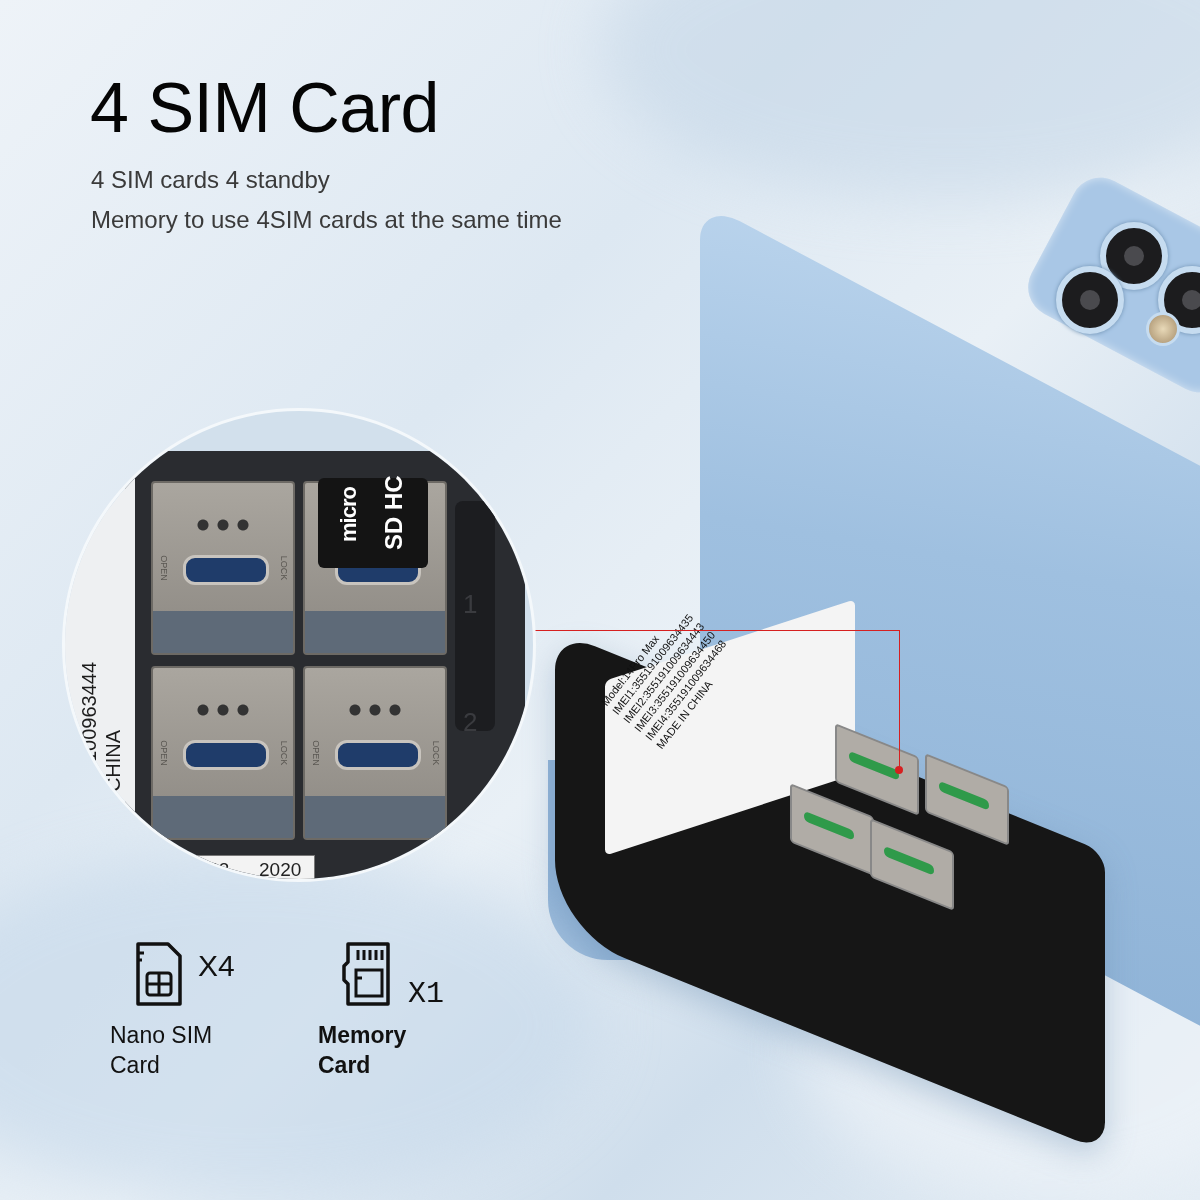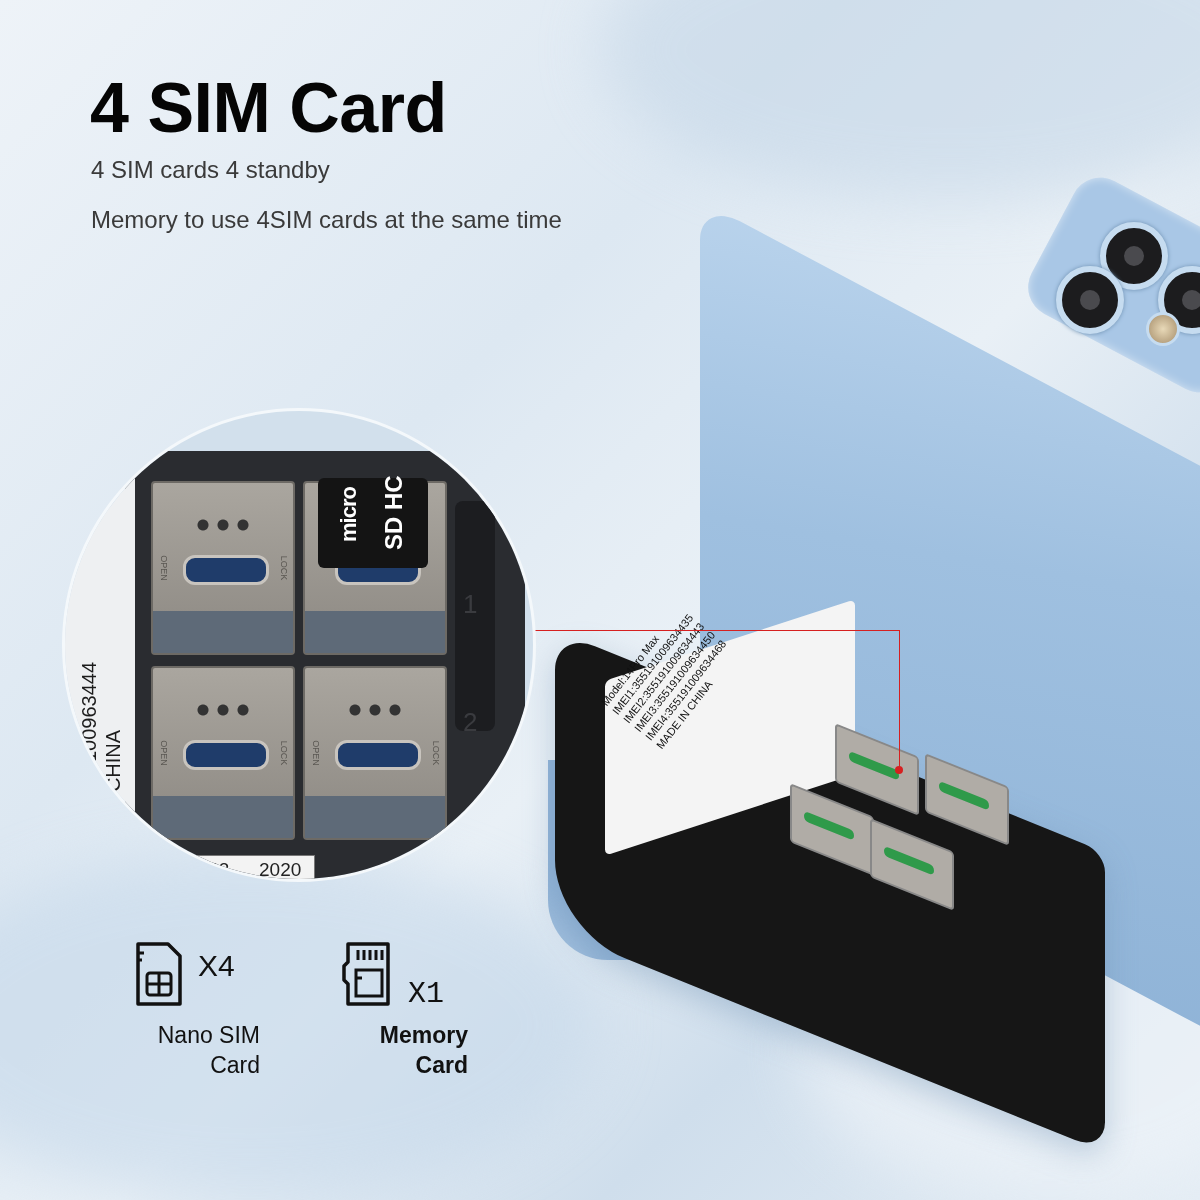--- a/index.html
+++ b/index.html
@@ -2,23 +2,23 @@
 <html><head>
 <meta charset="utf-8">
 <style>
   html, body { margin:0; padding:0; }
   body {
     width:1200px; height:1200px; overflow:hidden; position:relative;
     font-family:"Liberation Sans", sans-serif;
     background: linear-gradient(135deg, #eef3f8 0%, #dde8f2 35%, #e9f0f6 55%, #cfdeec 75%, #e3ecf4 100%);
   }
   .swirl { position:absolute; border-radius:50%; filter:blur(30px); opacity:0.6; }
-  .title { position:absolute; left:90px; top:68px; margin:0; font-size:70px; font-weight:bold; color:#050505; letter-spacing:-0.5px; }
+  .title { position:absolute; left:90px; top:68px; margin:0; font-size:70px; font-weight:normal; color:#050505; letter-spacing:-0.5px; }
   .sub { position:absolute; left:91px; font-size:24px; color:#3a3a3a; }
-  .sub1 { top:156px; } .sub2 { top:206px; }
+  .sub1 { top:166px; } .sub2 { top:206px; }
 
   
   .phone-body {
     position:absolute; left:700px; top:200px; width:620px; height:560px;
     background: linear-gradient(160deg,#b9d3ec 0%,#9fc0e0 40%,#8fb3d7 100%);
     transform: skewY(28deg); transform-origin: 0 0; border-radius:40px;
   }
   .camera-block { position:absolute; left:1040px; top:210px; width:220px; height:150px;
     background:#a9c7e6; border-radius:30px; transform:rotate(28deg); box-shadow: inset 0 0 10px #ffffff90; }
   .lens { position:absolute; width:56px; height:56px; border-radius:50%; background:#1c1c1e;
@@ -60,21 +60,21 @@
   .slot .open { left:-2px; } .slot .lock { right:-4px; }
   .sdcard { position:absolute; left:318px; top:478px; width:110px; height:90px; background:#141414; border-radius:6px; }
   .sd-text { position:absolute; left:336px; top:542px; transform:rotate(-90deg); transform-origin:left top; color:#fff; font-weight:bold; font-size:22px; letter-spacing:-1px; }
   .sd-hc { position:absolute; left:380px; top:550px; transform:rotate(-90deg); transform-origin:left top; color:#fff; font-weight:bold; font-size:24px; }
   .tab-side { position:absolute; left:450px; top:500px; width:40px; height:230px; background:#1c1d20; border-radius:8px; }
   .tab-num { position:absolute; color:#3a3b3f; font-size:26px; }
   .year-box { position:absolute; left:180px; top:852px; width:130px; height:30px; background:#f3f3f3; border:1px solid #777; }
   .year { position:absolute; top:854px; font-size:19px; color:#222; }
   .feat-icon { position:absolute; }
   .feat-count { position:absolute; font-size:30px; color:#111; }
-  .feat-label { position:absolute; font-size:23px; color:#111; line-height:30px; text-align:right; }
+  .feat-label { position:absolute; font-size:23px; color:#111; line-height:30px; text-align:left; }
 </style>
 </head>
 <body>
 
 <div class="swirl" style="left:600px;top:-100px;width:700px;height:300px;background:#c7d8e8;"></div>
 <div class="swirl" style="left:-100px;top:850px;width:700px;height:350px;background:#c5d8ea;"></div>
 <div class="swirl" style="left:800px;top:900px;width:500px;height:300px;background:#f2f6fa;"></div>
 
 <h1 class="title">4 SIM Card</h1>
 <div class="sub sub1">4 SIM cards 4 standby</div>

